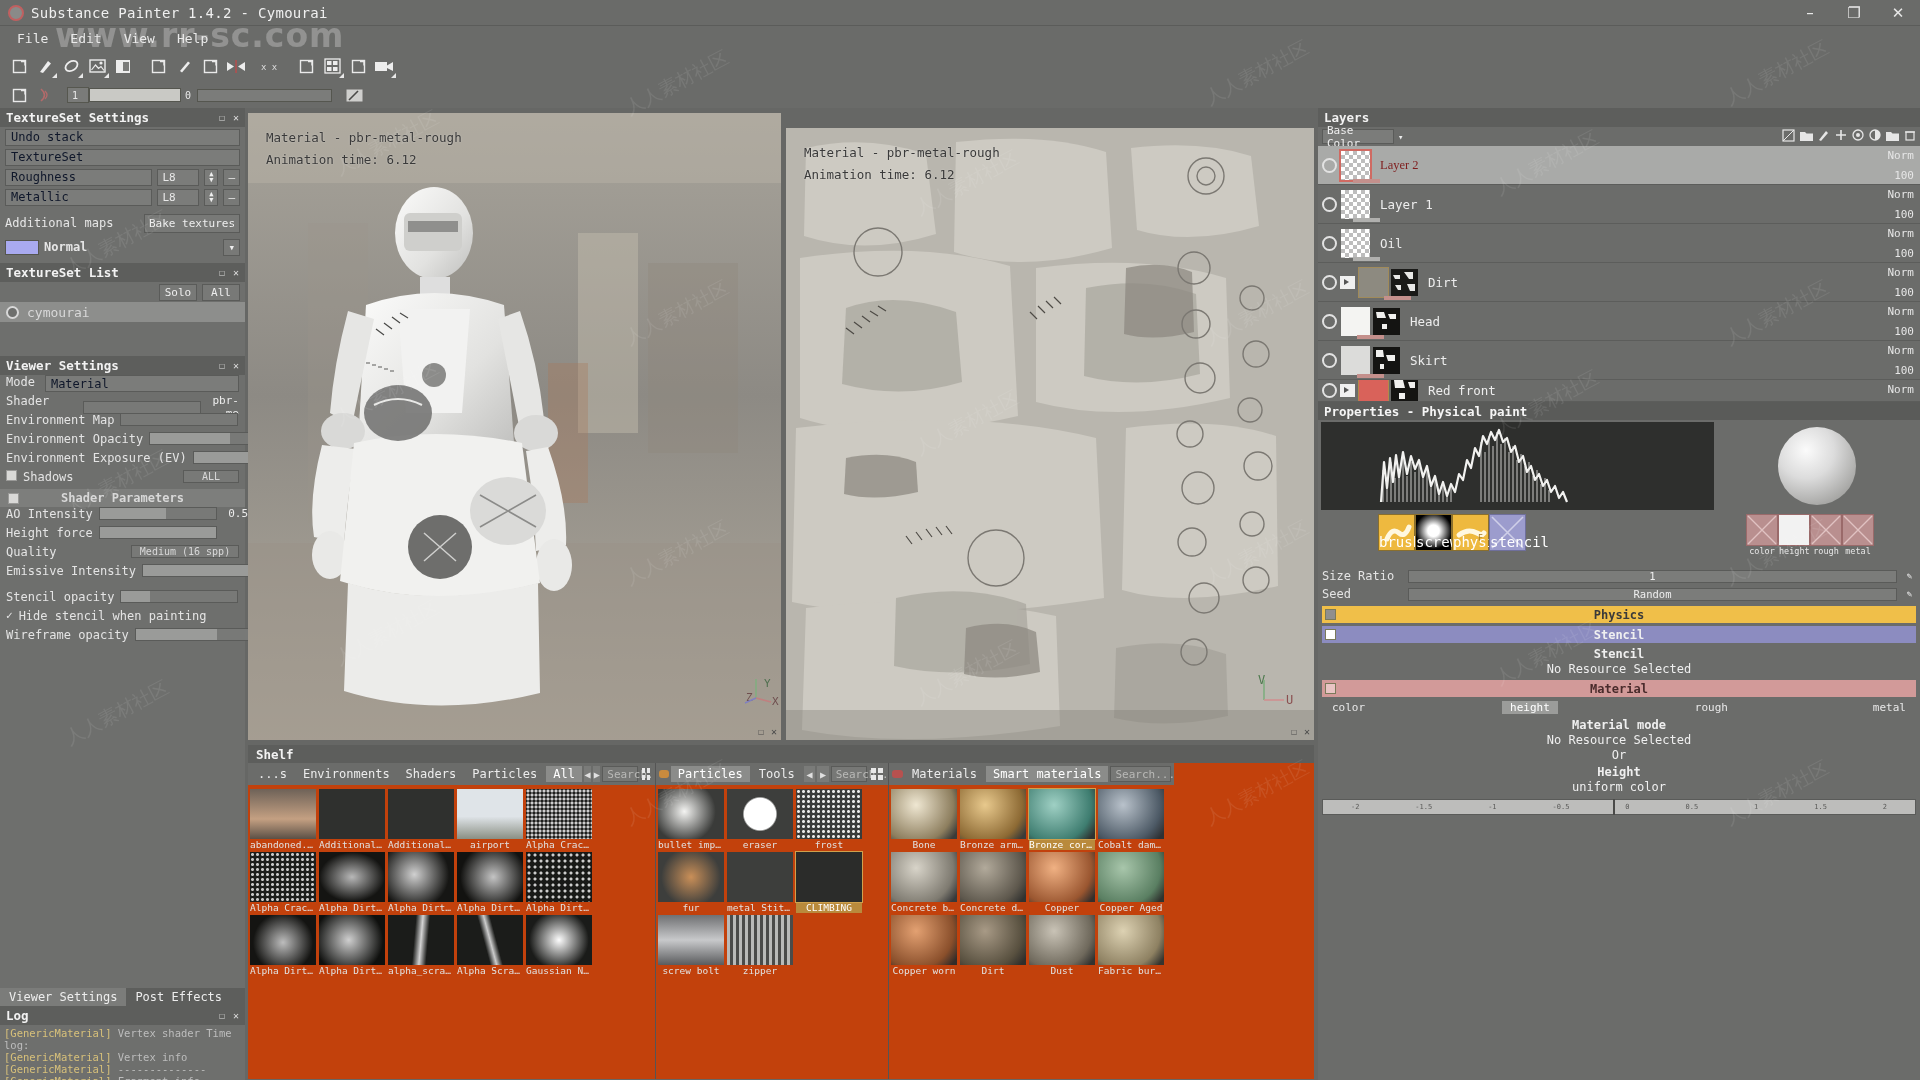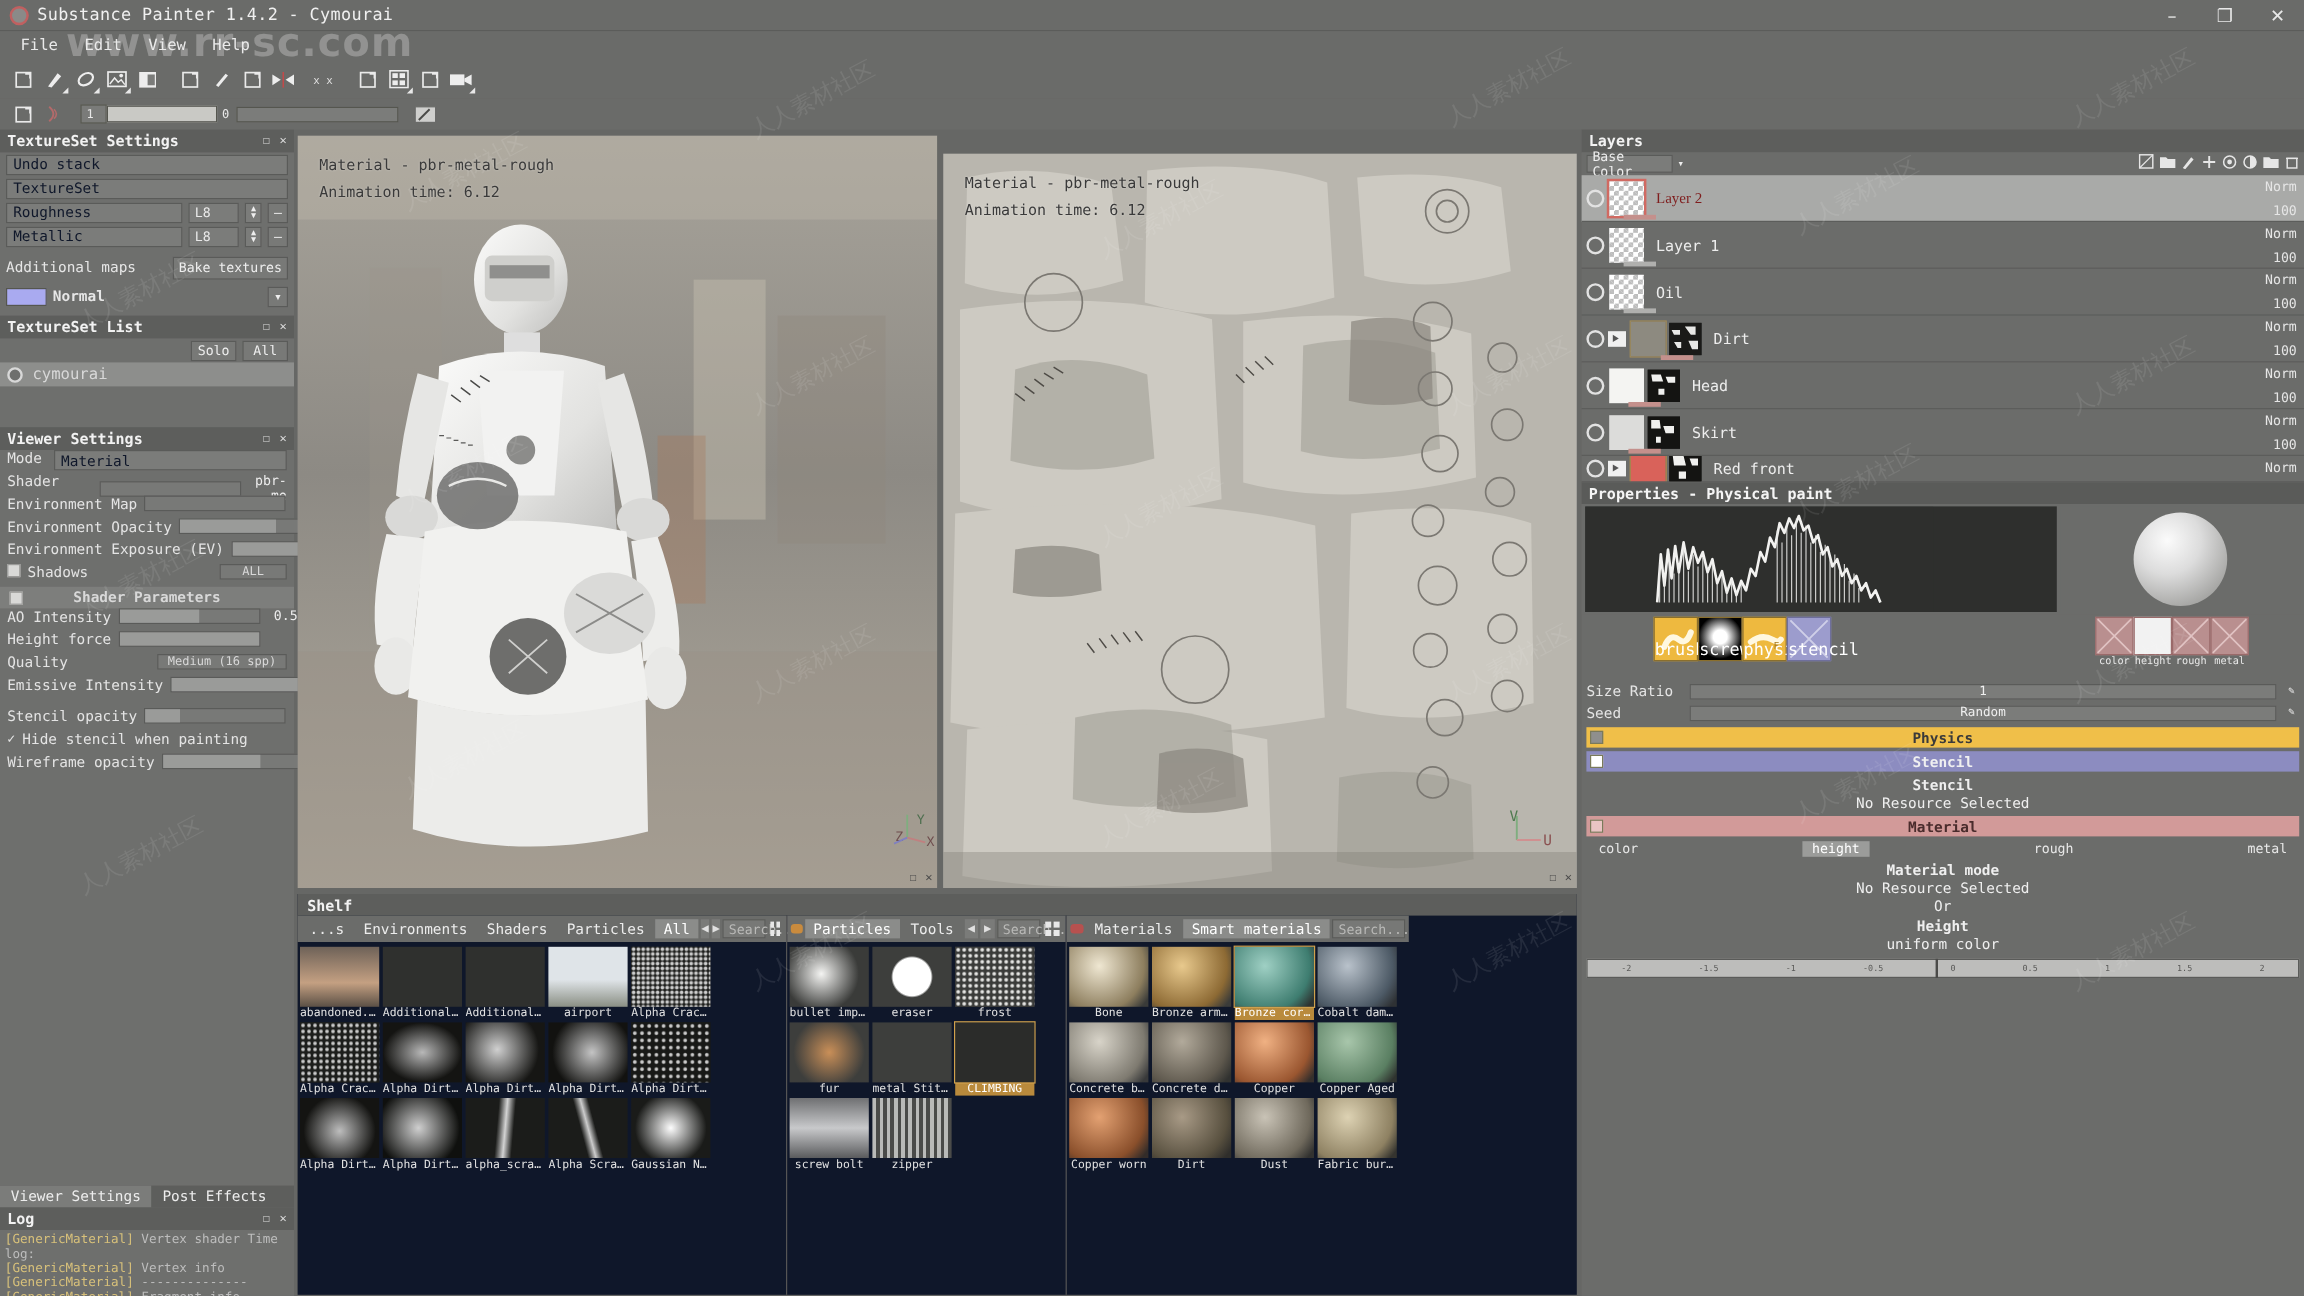--- a/index.html
+++ b/index.html
@@ -94,21 +94,21 @@
   #vp3d{ position:absolute;left:248px;top:113px;width:533px;height:627px;
     background:#8e8c88; overflow:hidden;}
   #vp2d{ position:absolute;left:786px;top:128px;width:528px;height:612px;
     background:#9a9894; overflow:hidden;}
   .vp-hud{ position:absolute;left:18px;top:14px;font-size:12.5px;color:#3a3a3a;
     line-height:22px; text-shadow:0 0 2px rgba(255,255,255,.4);}
   .vp-corner{ position:absolute;right:4px;bottom:3px;display:flex;gap:7px;
     font-size:10px;color:#4a4a4a;}
 
   
-  #shelf{ position:absolute;left:248px;top:745px;width:1066px;bottom:1px;background:#0f172a;}
+  #shelf{ position:absolute;left:248px;top:745px;width:1066px;bottom:1px;background:#c2410c;}
   .shelf-title{ height:18px;background:#5d5e5c;display:flex;align-items:center;
     padding:0 8px;font-size:12.5px;font-weight:bold;color:#f2f2f2;}
   .shelf-cols{ display:flex;height:calc(100% - 18px);}
   .shelf-col{ position:relative;border-right:1px solid #555;}
   .shelf-tabs{ height:22px;background:#6b6c6a;display:flex;align-items:center;gap:2px;padding:0 3px;}
   .stab{ padding:1px 7px;font-size:12px;color:#ececec;white-space:nowrap;}
   .stab.active{ background:#8b8c8a;color:#fff;}
   .arrowbtn{ width:13px;height:16px;display:flex;align-items:center;justify-content:center;
     font-size:10px;color:#e0e0e0;background:#7a7b79;}
   .searchbox{ flex:1;min-width:36px;height:16px;background:#777876;border:1px solid #5a5b59;

